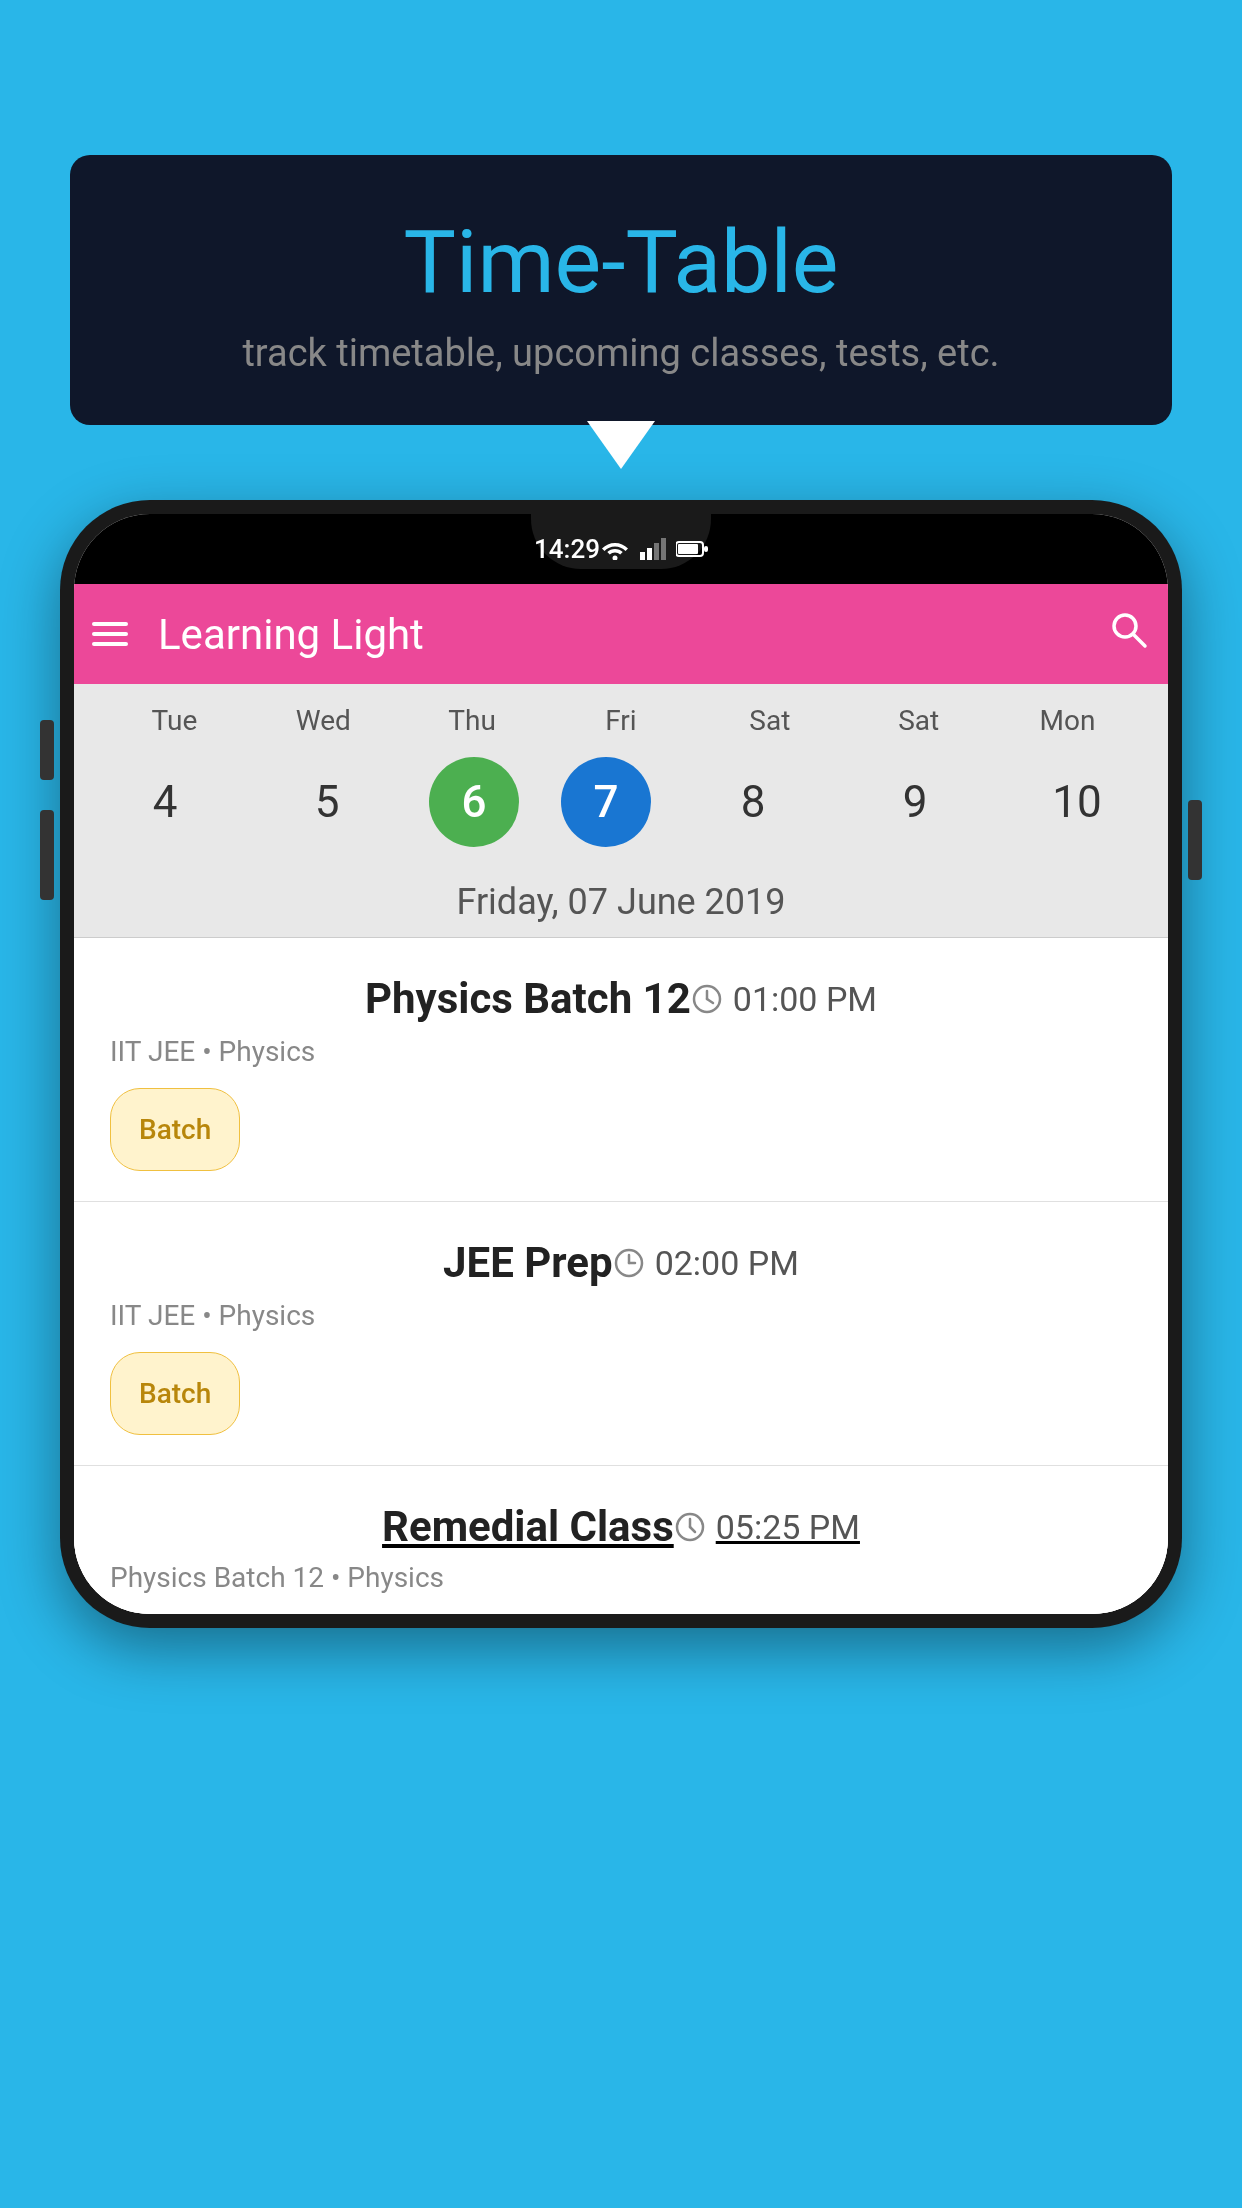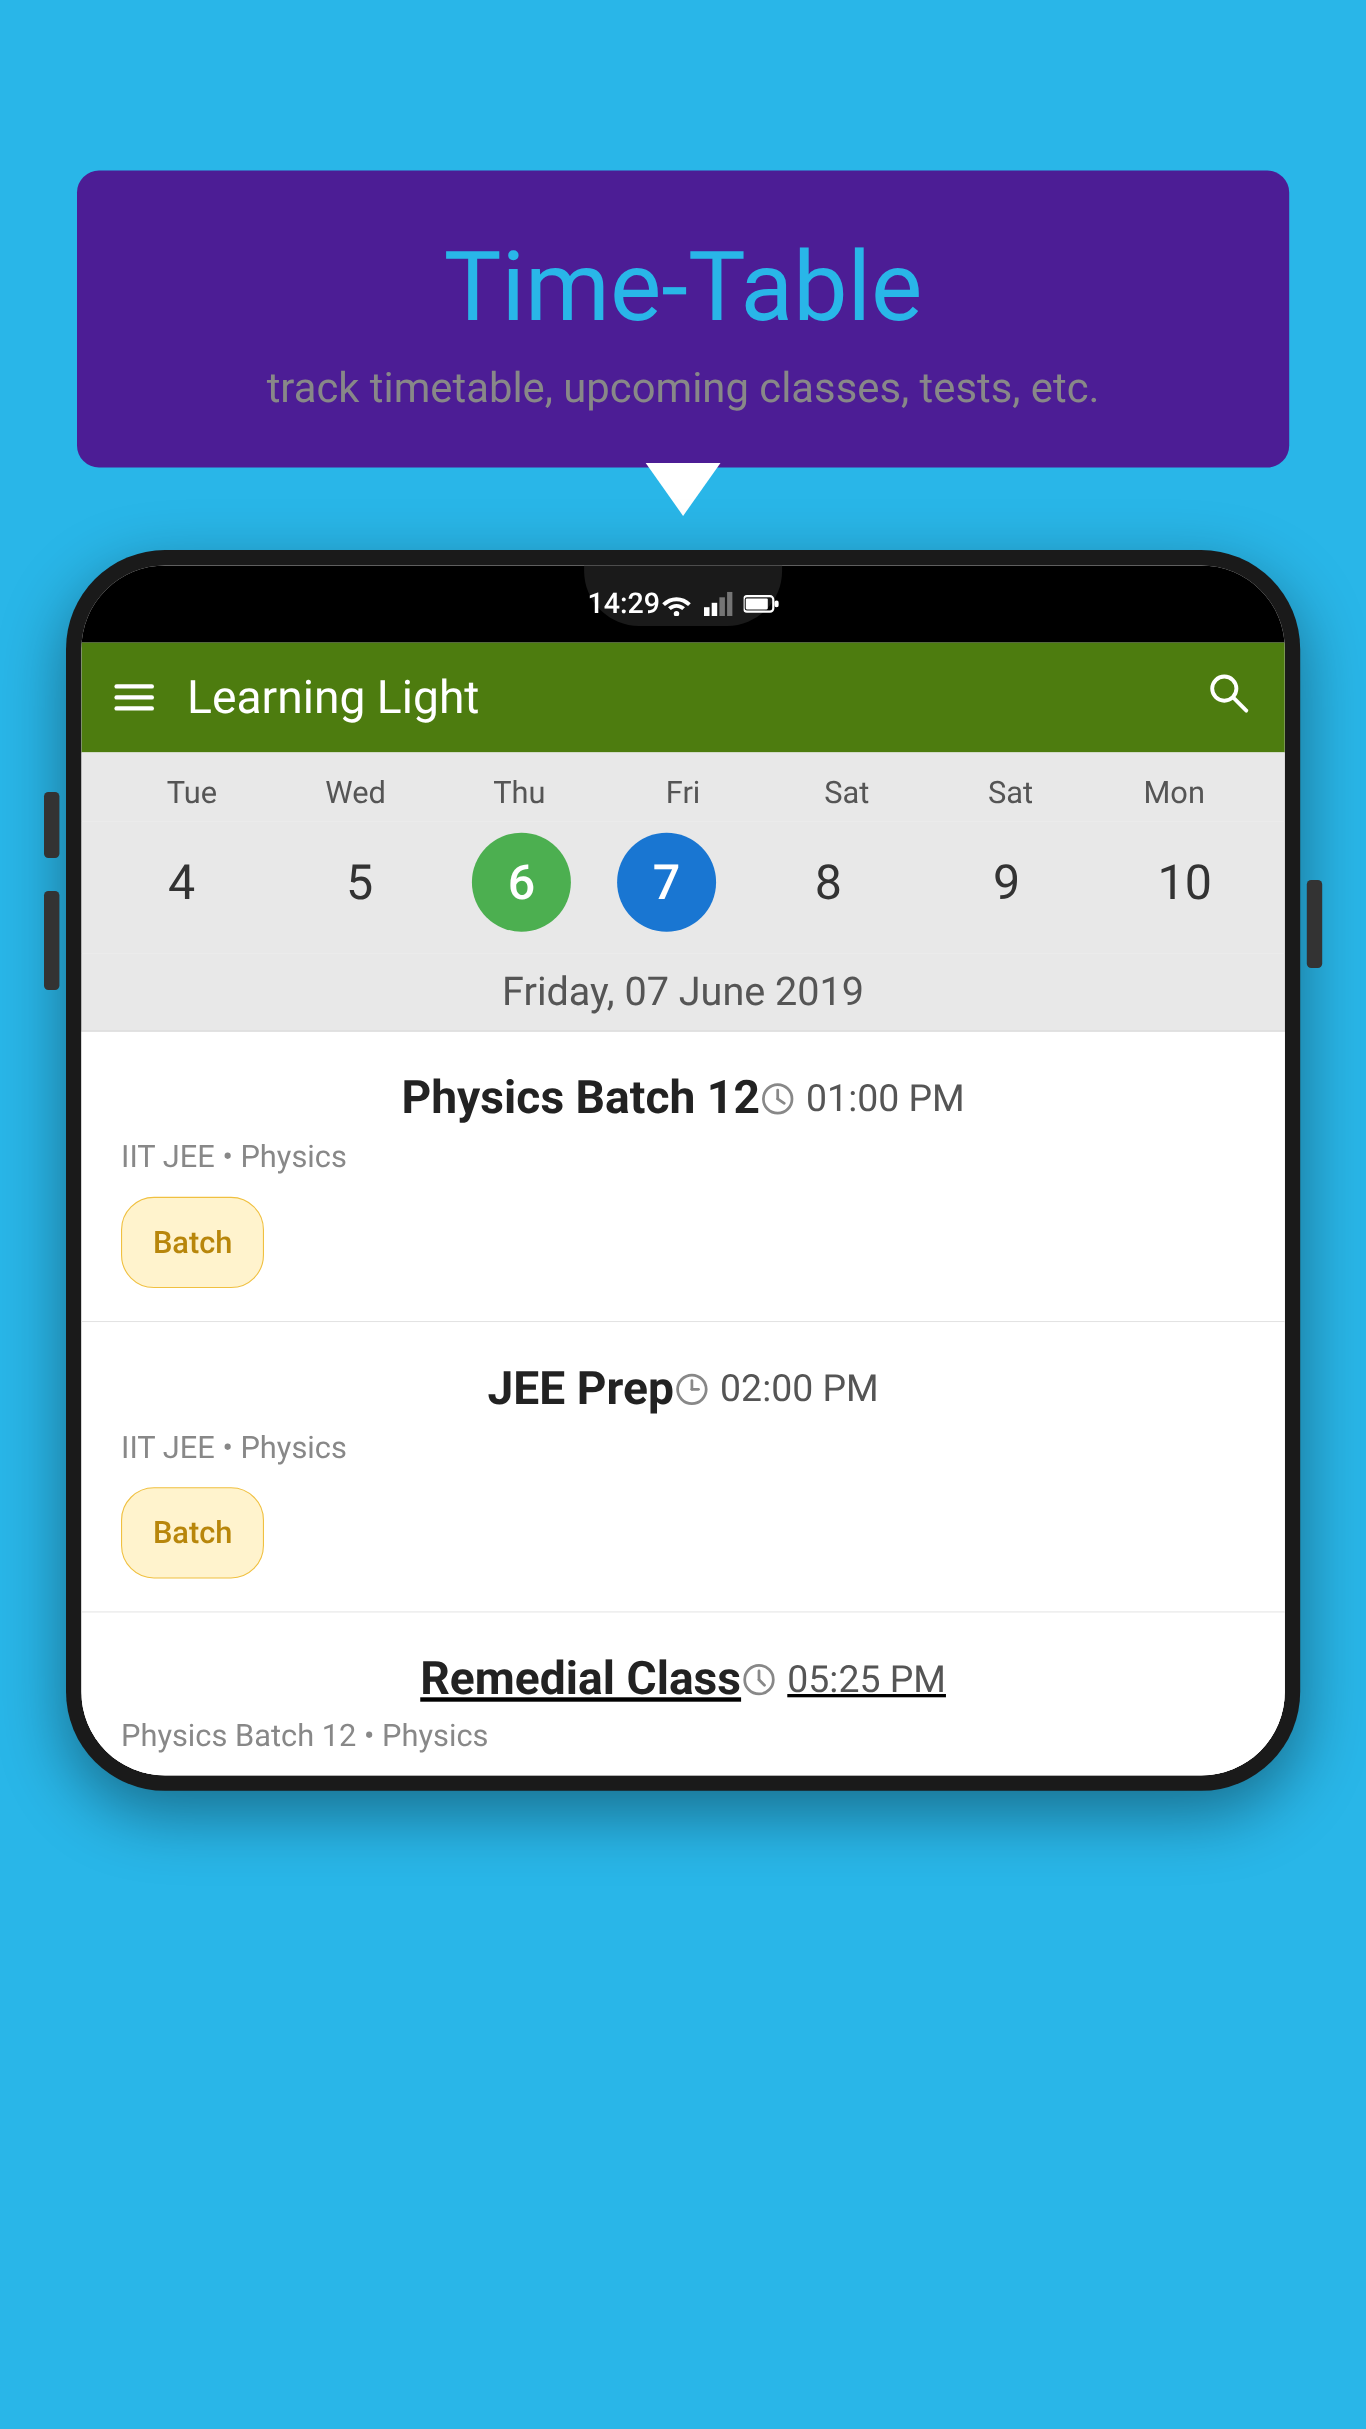--- a/index.html
+++ b/index.html
@@ -13,21 +13,21 @@
       overflow: hidden;
       position: relative;
     }
 
     
     .tooltip-container {
       position: absolute;
       top: 155px;
       left: 70px;
       right: 70px;
-      background: #4c1d95;
+      background: #0f172a;
       border-radius: 20px;
       padding: 55px 60px 50px;
       text-align: center;
     }
 
     .tooltip-container::after {
       content: '';
       position: absolute;
       bottom: -44px;
       left: 50%;
@@ -102,25 +102,25 @@
 
     .status-icons {
       display: flex;
       align-items: center;
       gap: 10px;
       z-index: 2;
     }
 
     
     .app-bar {
-      background: #4d7c0f;
+      background: #ec4899;
       height: 100px;
       display: flex;
       align-items: center;
-      padding: 0 30px;
+      padding: 0 18px;
       gap: 30px;
     }
 
     .hamburger-icon {
       color: white;
       font-size: 36px;
       line-height: 1;
     }
 
     .hamburger-icon div {

